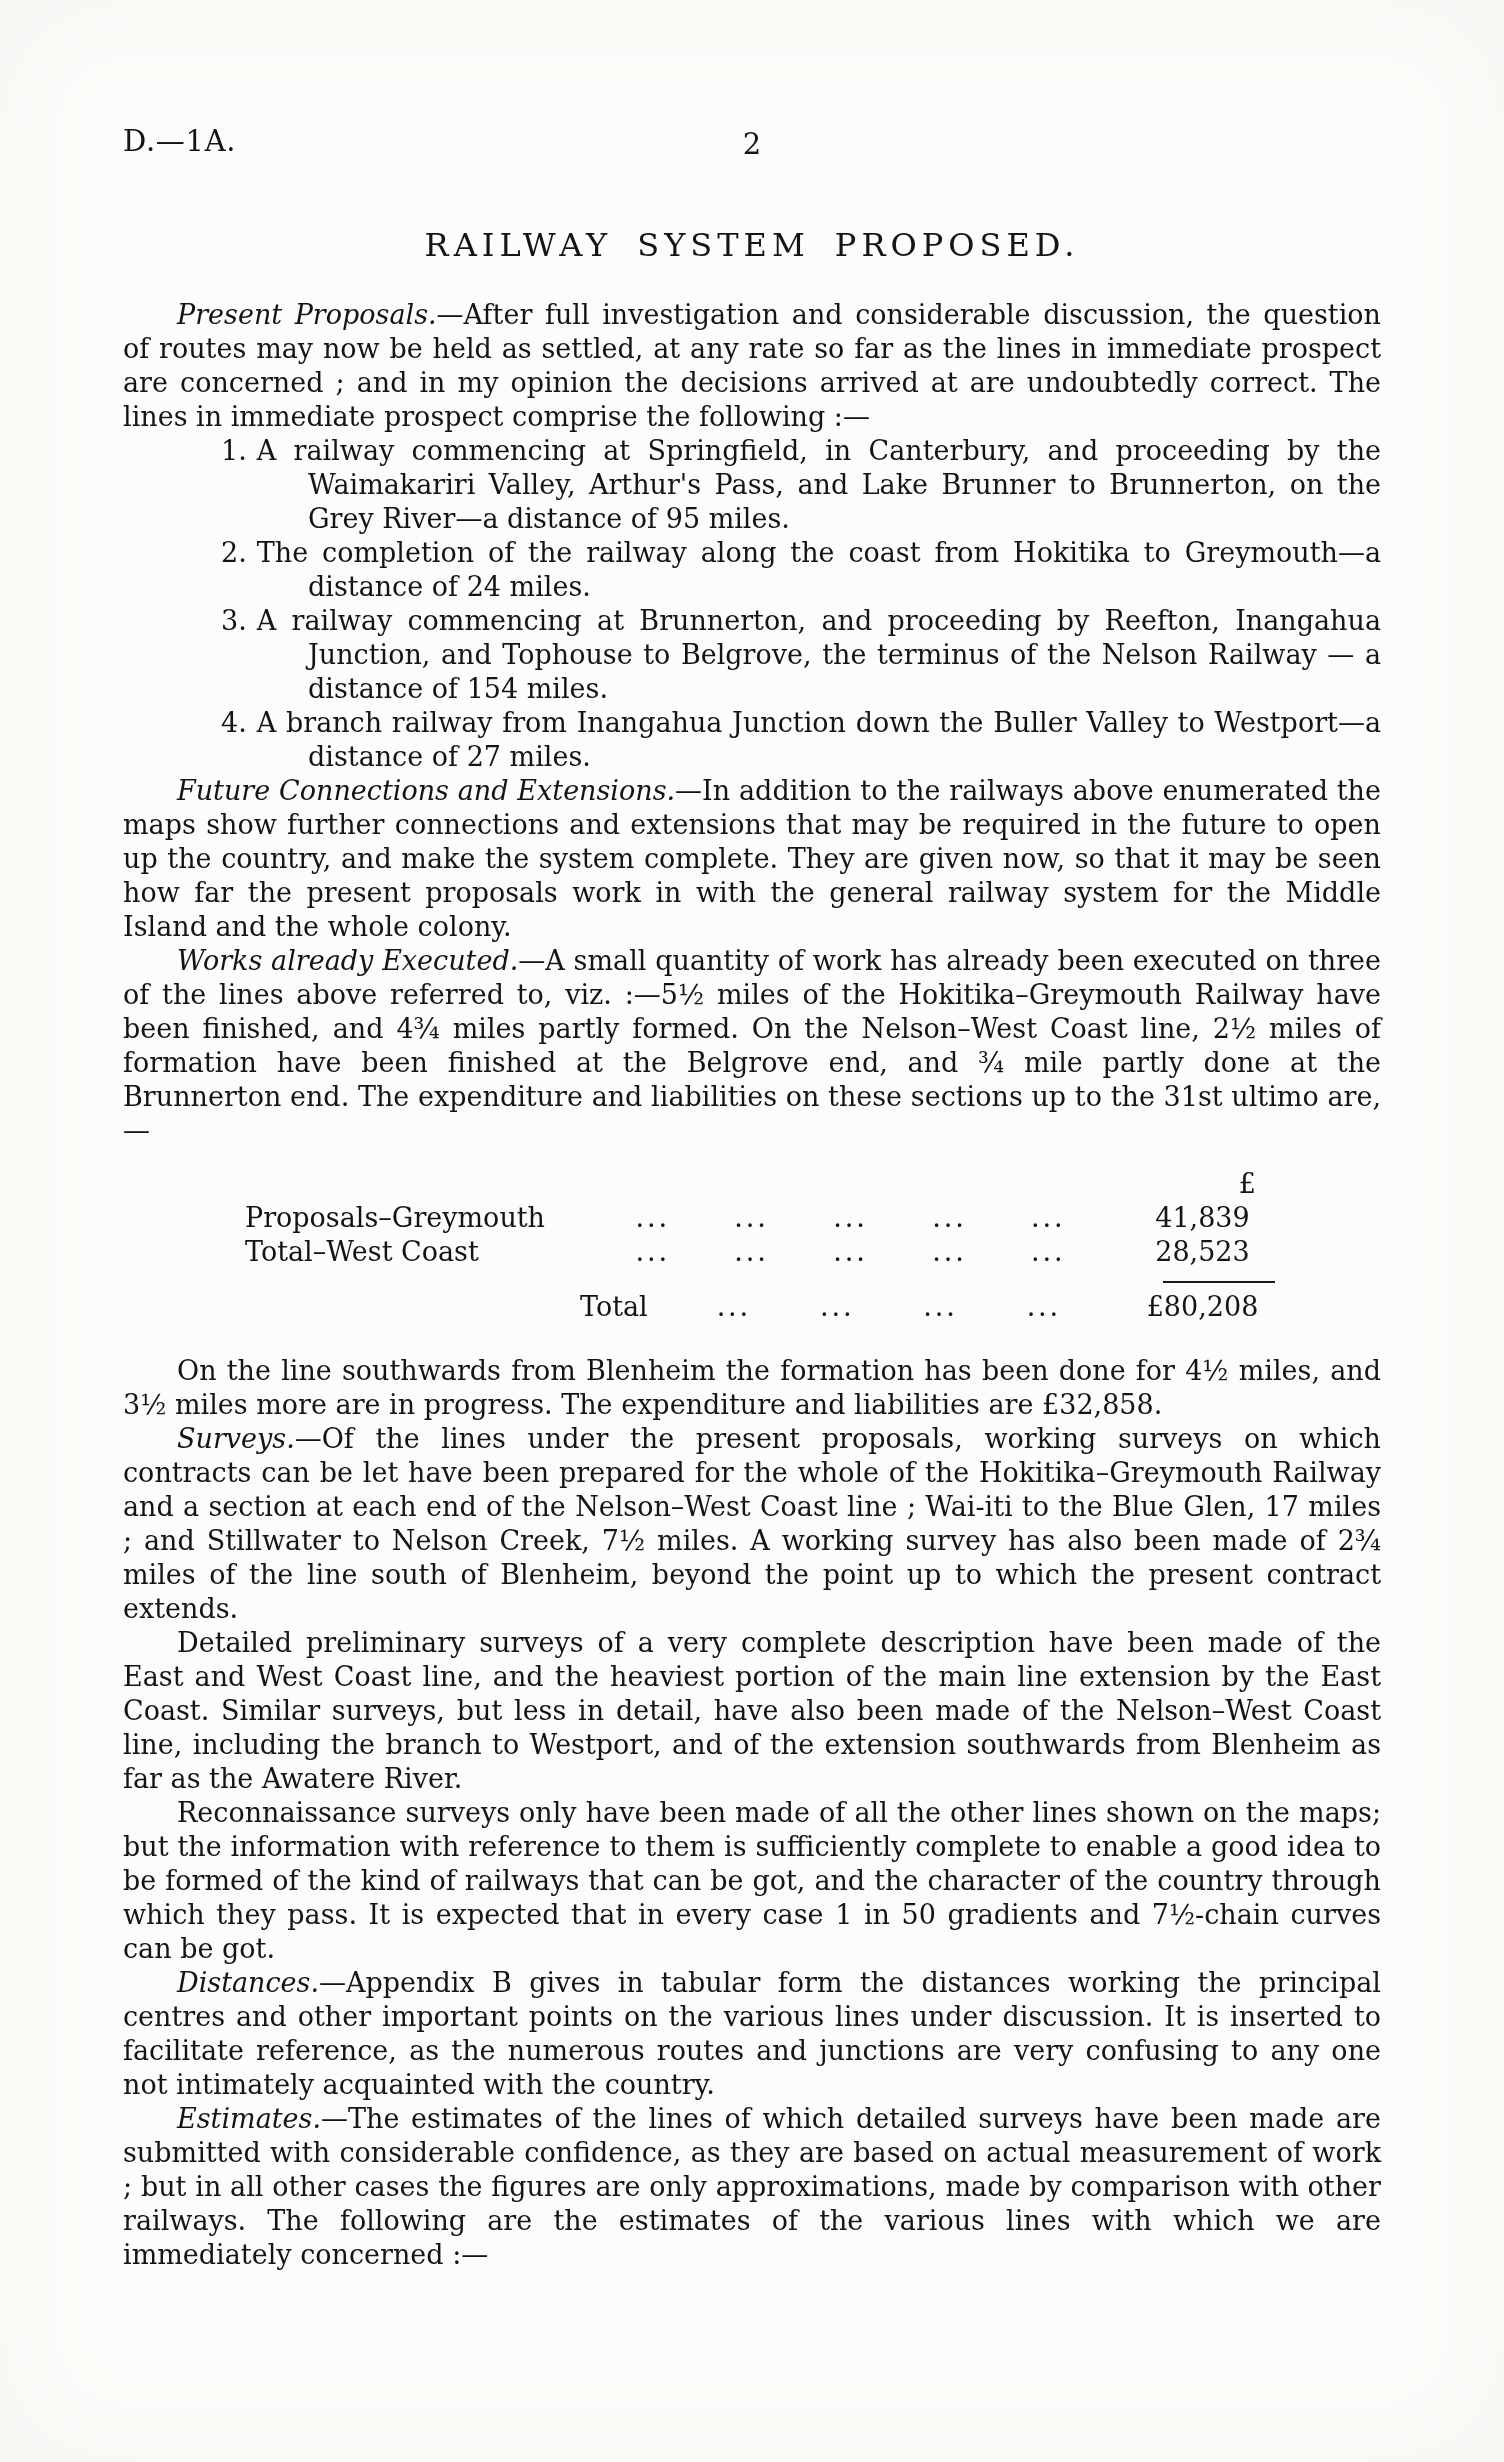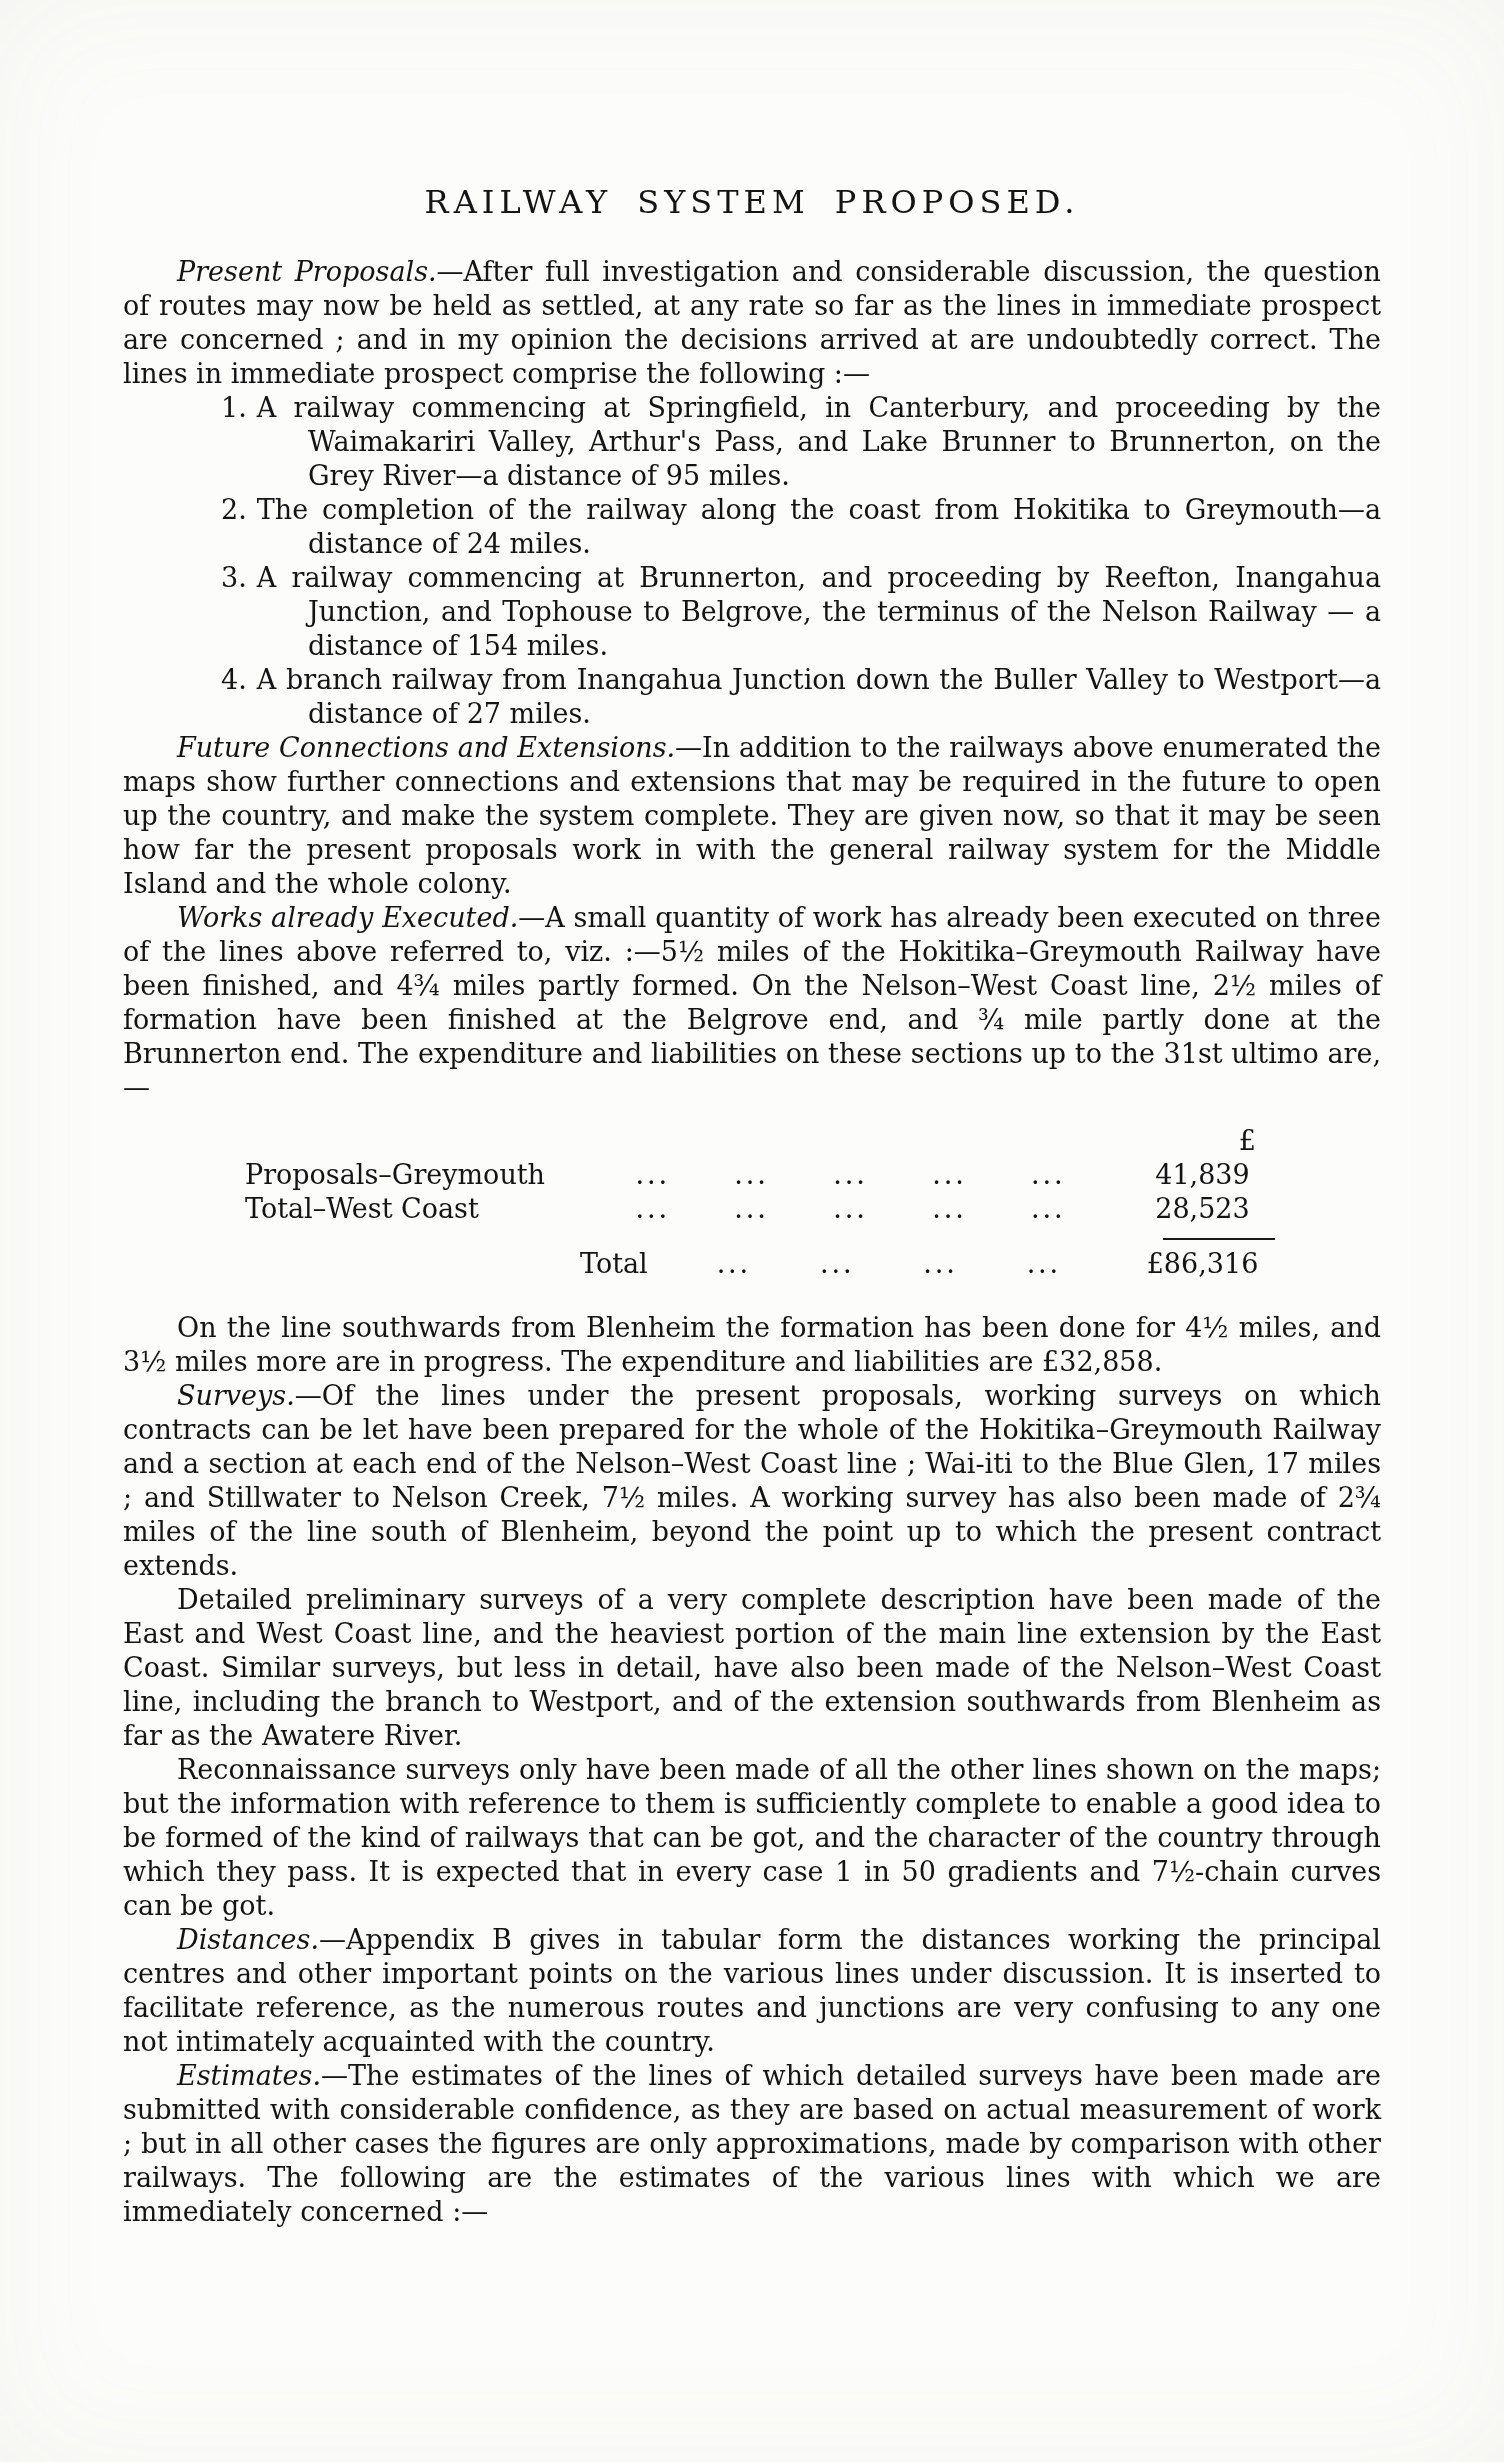--- a/index.html
+++ b/index.html
@@ -66,20 +66,24 @@
   .exp-total-label { margin-left:457px; white-space:nowrap; }
 
   
   .page { box-shadow:inset 0 0 130px rgba(120,115,100,0.06); }
 </style>
 </head>
 <body>
 
 <div class="page">
 
+  <div class="pagehead">
+    <span class="docref">D.—1A.</span>
+    <span class="pageno">2</span>
+  </div>
 
 
   <div class="section-heading">RAILWAY SYSTEM PROPOSED.</div>
 
   <p class="body"><span class="lead">Present Proposals.</span><span>—After full investigation and considerable discussion, the question of routes may now be held as settled, at any rate so far as the lines in immediate prospect are concerned ; and in my opinion the decisions arrived at are undoubtedly correct.  The lines in immediate prospect comprise the following :—</span></p>
 
   <div>
     <p class="pp-item"><span class="num">1.</span><span>A railway commencing at Springfield, in Canterbury, and proceeding by the Waimakariri Valley, Arthur's Pass, and Lake Brunner to Brunnerton, on the Grey River—a distance of 95 miles.</span></p>
     <p class="pp-item"><span class="num">2.</span><span>The completion of the railway along the coast from Hokitika to Greymouth—a distance of 24 miles.</span></p>
     <p class="pp-item"><span class="num">3.</span><span>A railway commencing at Brunnerton, and proceeding by Reefton, Inangahua Junction, and Tophouse to Belgrove, the terminus of the Nelson Railway — a distance of 154 miles.</span></p>
@@ -125,21 +129,21 @@
       <span class="rspacer"></span>
     </div>
     <div class="trow">
       <span class="exp-total-label">Total</span>
       <span class="dotszone">
         <span class="dots">...</span>
           <span class="dots">...</span>
           <span class="dots">...</span>
           <span class="dots">...</span>
       </span>
-      <span class="exp-amount">£86,316</span>
+      <span class="exp-amount">£80,208</span>
       <span class="rspacer"></span>
     </div>
   </div>
 
   <p class="body">On the line southwards from Blenheim the formation has been done for 4½ miles, and 3½ miles more are in progress.  The expenditure and liabilities are £32,858.</p>
 
   <p class="body"><span class="lead">Surveys.</span><span>—Of the lines under the present proposals, working surveys on which contracts can be let have been prepared for the whole of the Hokitika–Greymouth Railway and a section at each end of the Nelson–West Coast line ; Wai-iti to the Blue Glen, 17 miles ; and Stillwater to Nelson Creek, 7½ miles.  A working survey has also been made of 2¾ miles of the line south of Blenheim, beyond the point up to which the present contract extends.</span></p>
 
   <p class="body">Detailed preliminary surveys of a very complete description have been made of the East and West Coast line, and the heaviest portion of the main line extension by the East Coast.  Similar surveys, but less in detail, have also been made of the Nelson–West Coast line, including the branch to Westport, and of the extension southwards from Blenheim as far as the Awatere River.</p>
 

